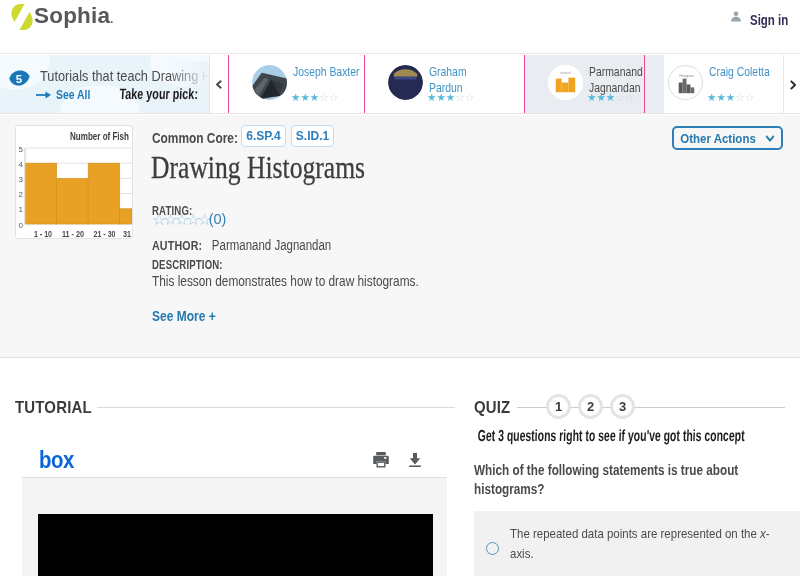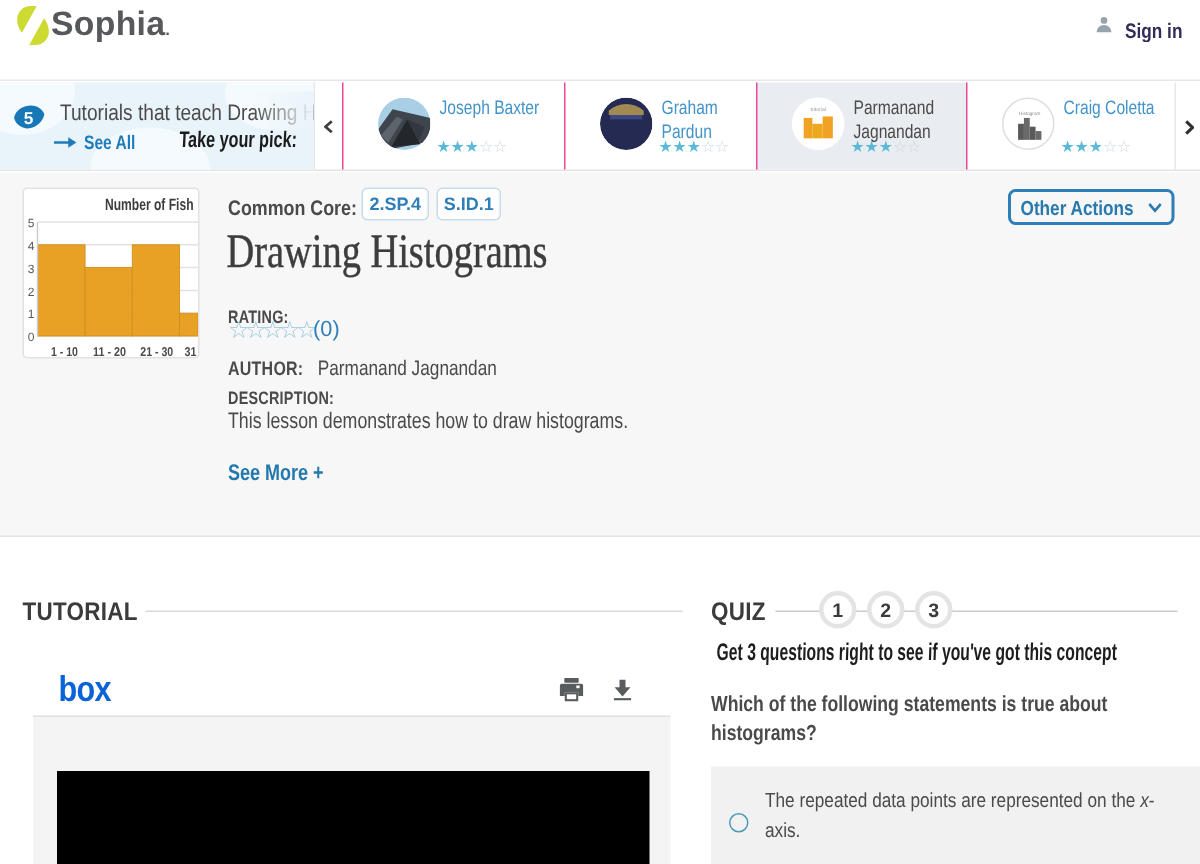--- a/index.html
+++ b/index.html
@@ -149,33 +149,33 @@
           <path d="M0 22 L10 8 L36 14 L36 30 L6 36 Z" fill="#3f454c"></path>
           <path d="M9 34 L20 15 L29 32 Z" fill="#23272c"></path>
           <path d="M2 26 L13 13 L17 15 L7 31 Z" fill="#5d646b"></path>
           <path d="M20 15 L32 20 L28 30 Z" fill="#33383e"></path>
         </svg>
       </div>
       <div class="nm">Joseph Baxter</div>
       <div class="stars abs" style="left:62px;top:36px">★★★<span class="off">☆☆</span></div>
     </div>
 
-    <div class="card" style="left:376px;">
+    <div class="card" style="left:364px;">
       <div class="av">
         <svg width="35" height="35" viewBox="0 0 36 36">
           <circle cx="18" cy="18" r="18" fill="#242a51"></circle>
           <path d="M6 9 A18 18 0 0 1 30 9 L30 12 L6 12 Z" fill="#a08a52"></path>
           <rect x="7" y="12" width="22" height="3" fill="#3c4884"></rect>
         </svg>
       </div>
       <div class="nm">Graham<br>Pardun</div>
       <div class="stars abs" style="left:62px;top:36px">★★★<span class="off">☆☆</span></div>
     </div>
 
-    <div class="card" style="left:504px;background:#e9edf1;text-decoration:underline;">
+    <div class="card" style="left:524px;background:#e9edf1;text-decoration:underline;">
       <div class="av" style="background:#fff;">
         <svg width="35" height="35" viewBox="0 0 36 36">
           <circle cx="18" cy="18" r="18" fill="#fff"></circle>
           <text x="18" y="9" font-size="3.5" fill="#999" text-anchor="middle">tutorial</text>
           <rect x="8" y="14" width="6" height="14" fill="#f0a222"></rect>
           <rect x="14" y="18" width="7" height="10" fill="#eca81e"></rect>
           <rect x="21" y="13" width="7" height="15" fill="#f0a222"></rect>
         </svg>
       </div>
       <div class="nm" style="color:#4a4a4a;">Parmanand<br>Jagnandan</div>
@@ -230,21 +230,21 @@
         <line x1="9" y1="22" x2="9" y2="98" stroke="#cccccc"></line>
         <g font-size="8.5" fill="#4a4a4a" font-weight="bold" text-anchor="middle">
           <text x="27" y="111" textLength="18" lengthAdjust="spacingAndGlyphs">1 - 10</text>
           <text x="57" y="111" textLength="22" lengthAdjust="spacingAndGlyphs">11 - 20</text>
           <text x="88.5" y="111" textLength="22" lengthAdjust="spacingAndGlyphs">21 - 30</text>
           <text x="111" y="111" textLength="8" lengthAdjust="spacingAndGlyphs">31</text>
         </g>
       </svg>
     </div>
     <div id="cc">Common Core:</div>
-    <div class="badge" style="left:241px;width:45px;">2.SP.4</div>
+    <div class="badge" style="left:241px;width:45px;">6.SP.4</div>
     <div class="badge" style="left:291px;width:43px;text-align:center;">S.ID.1</div>
     <div id="oa">
         <span class="t">Other Actions&nbsp;&nbsp;
       <svg width="11" height="7" viewBox="0 0 11 7" style="vertical-align:1px">
         <path d="M1 1 L5.5 5.5 L10 1" fill="none" stroke="#2779ae" stroke-width="2"></path>
       </svg></span>
     </div>
     <div id="title">Drawing Histograms</div>
     <div id="rating" class="lbl">RATING:</div>
     <div id="rstars">☆☆☆☆☆<span id="rcount">(0)</span></div>

